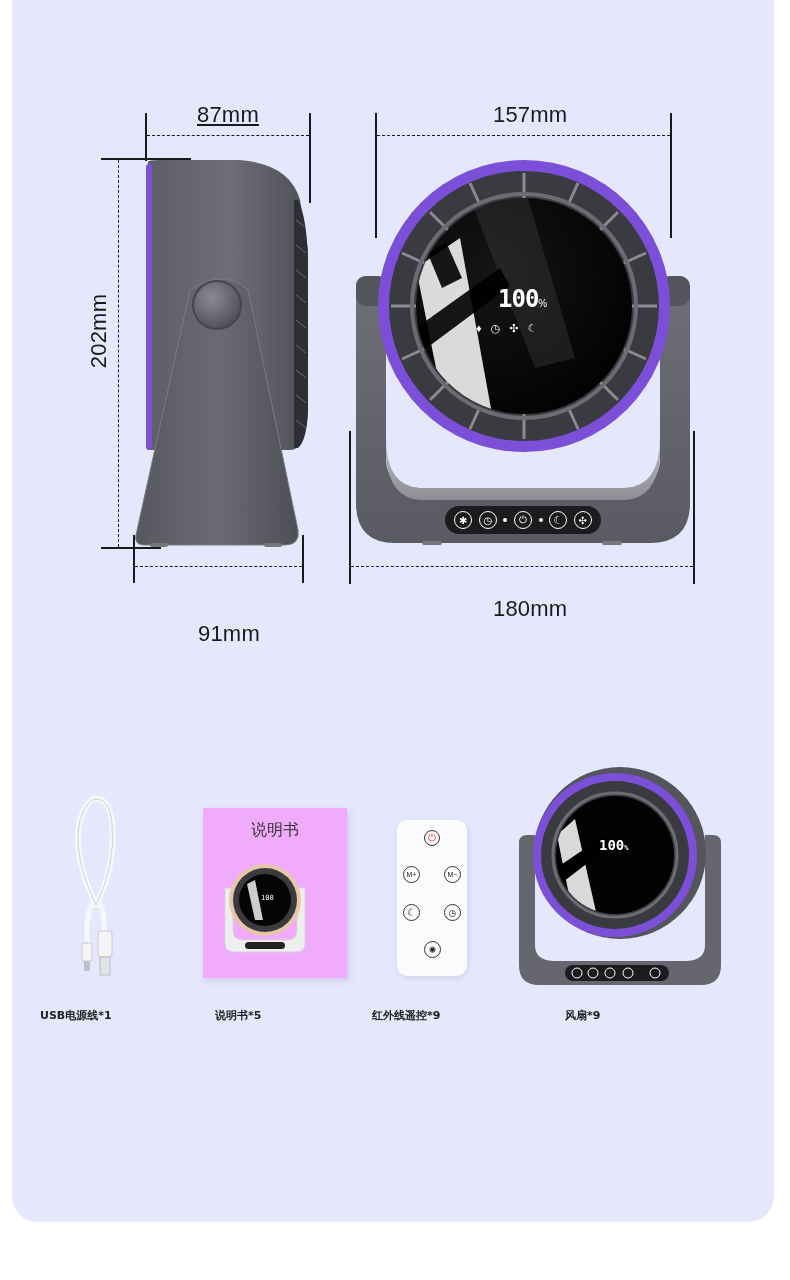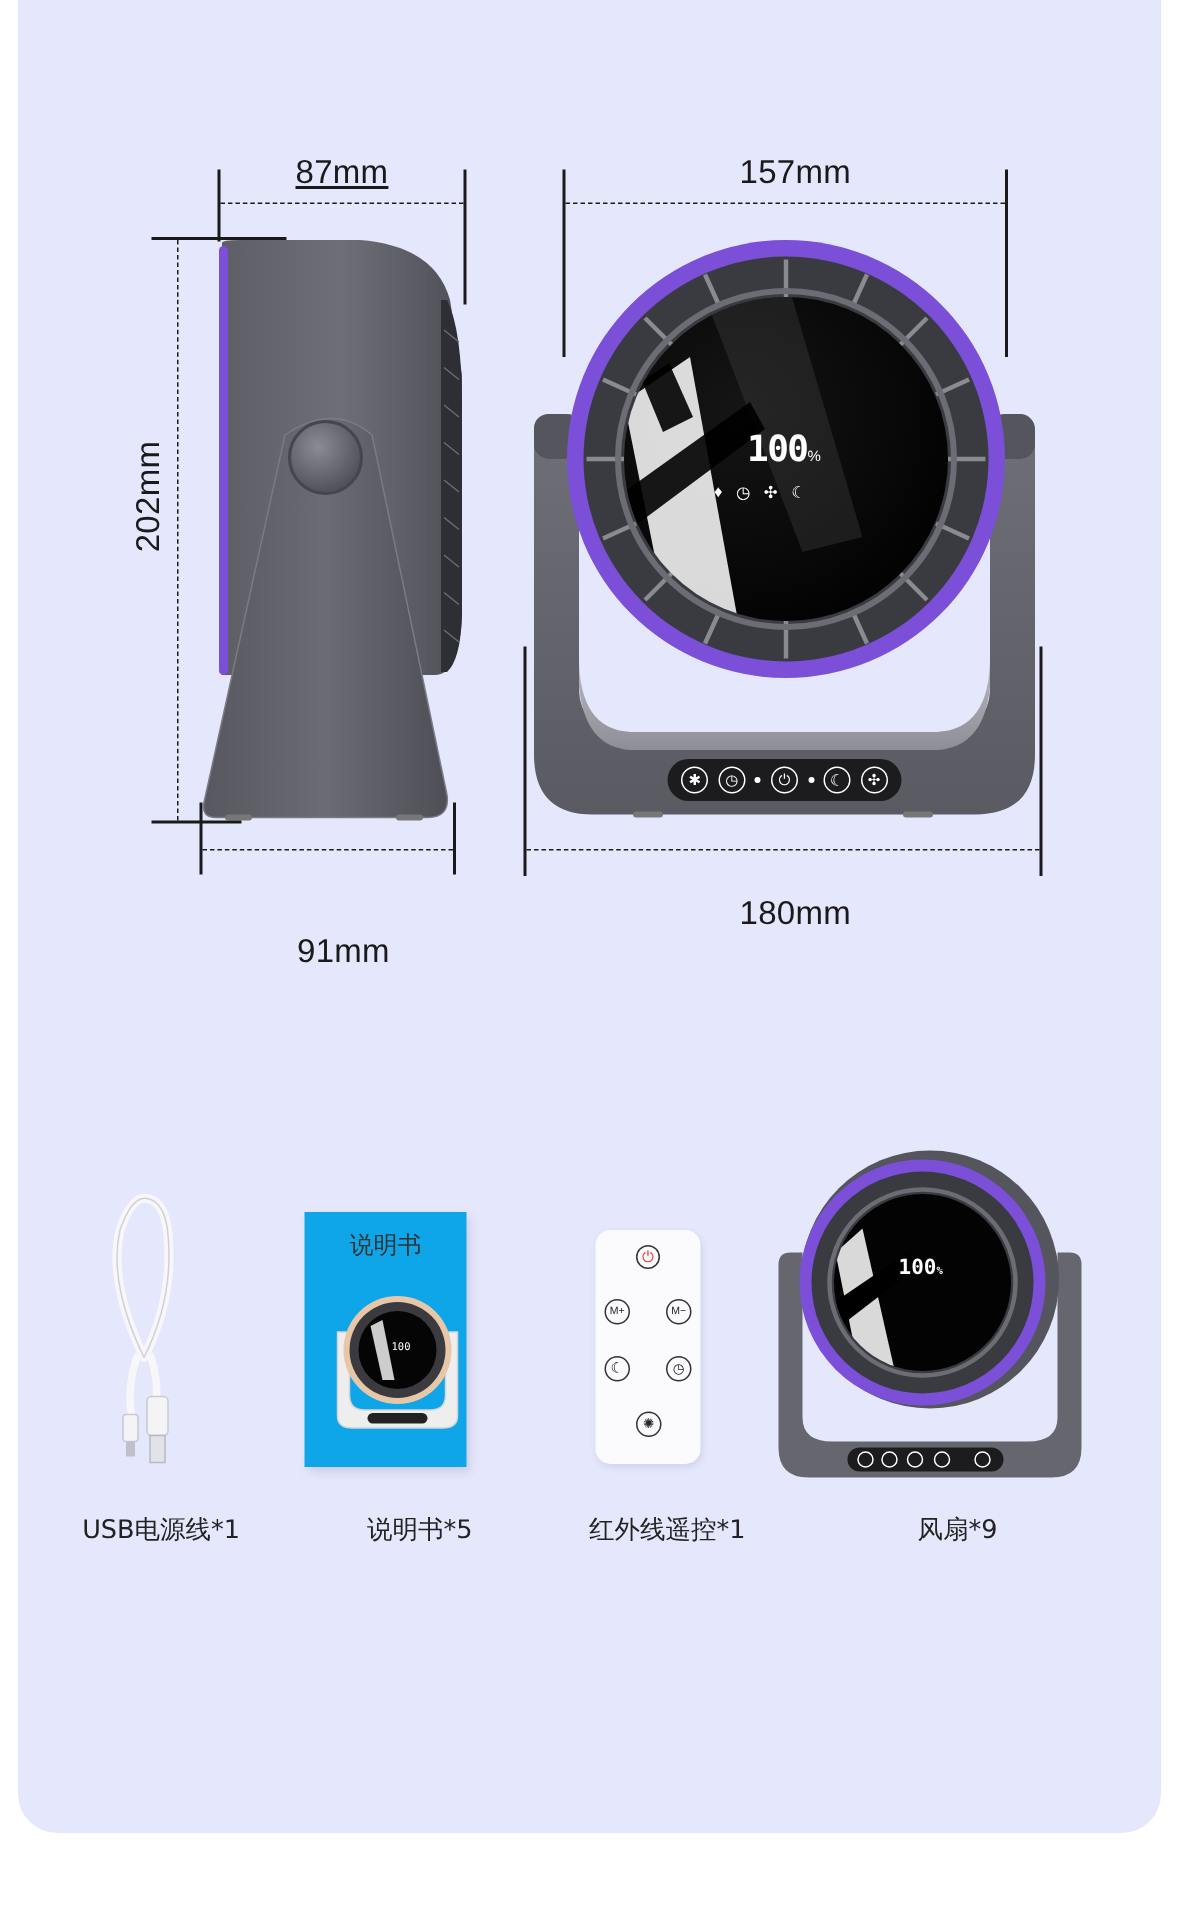--- a/index.html
+++ b/index.html
@@ -4,21 +4,21 @@
 <style>
   html,body{margin:0;padding:0;background:#ffffff;}
   body{width:790px;height:1280px;position:relative;overflow:hidden;font-family:"Liberation Sans","DejaVu Sans",sans-serif;}
   .panel{position:absolute;left:12px;top:0;width:762px;height:1222px;background:#e5e8fc;border-radius:0 0 26px 26px;}
   .abs{position:absolute;}
   .dim-label{position:absolute;font-size:22px;color:#1a1a1a;font-family:"Liberation Sans",sans-serif;letter-spacing:0.2px;}
   .vline{position:absolute;width:2px;background:#1a1a1a;}
   .hline{position:absolute;height:2px;background:#1a1a1a;}
   .dash-h{position:absolute;height:0;border-top:1.6px dashed #1a1a1a;}
   .dash-v{position:absolute;width:0;border-left:1.6px dashed #1a1a1a;}
-  .caption{position:absolute;top:1008px;font-size:17px;color:#222;text-align:right;font-family:"DejaVu Sans",sans-serif;}
+  .caption{position:absolute;top:1008px;font-size:11px;color:#222;text-align:left;font-family:"DejaVu Sans",sans-serif;font-weight:bold;}
   svg{display:block;}
 </style>
 </head>
 <body>
 
 <div class="panel"></div>
 
 <div class="abs" style="left:130px;top:150px;width:200px;height:410px;">
   <svg width="200" height="410" viewBox="0 0 200 410">
     <defs>
@@ -177,21 +177,21 @@
     <path d="M26 108 Q18 130 22 150" fill="none" stroke="#f7f7f9" stroke-width="5"></path>
     <path d="M34 108 Q40 125 38 140" fill="none" stroke="#f7f7f9" stroke-width="5"></path>
     <rect x="16" y="148" width="10" height="18" rx="2" fill="#f4f4f6" stroke="#c8c9d0"></rect>
     <rect x="18" y="166" width="6" height="10" fill="#c0c1c8"></rect>
     <rect x="32" y="136" width="14" height="26" rx="3" fill="#f4f4f6" stroke="#c8c9d0"></rect>
     <rect x="34" y="162" width="10" height="18" fill="#e2e3e8" stroke="#b8b9c0"></rect>
   </svg>
 </div>
 <div class="caption" style="left:40px;width:120px;">USB电源线*1</div>
 
-<div class="abs" style="left:203px;top:808px;width:108px;height:170px;background:#0ea5e9;box-shadow:2px 3px 6px rgba(120,120,160,0.25);">
+<div class="abs" style="left:203px;top:808px;width:144px;height:170px;background:#f0abfc;box-shadow:2px 3px 6px rgba(120,120,160,0.25);">
   <div style="position:absolute;top:12px;width:100%;text-align:center;font-size:16px;color:#333;font-family:'DejaVu Sans',sans-serif;">说明书</div>
   <svg width="124" height="170" viewBox="0 0 124 170" style="position:absolute;left:0;top:0;">
     <path d="M22 80 L30 80 L30 122 Q30 132 40 132 L84 132 Q94 132 94 122 L94 80 L102 80 L102 136 Q102 144 92 144 L32 144 Q22 144 22 136 Z" fill="#eeeeee" stroke="#d5d5d5"></path>
     <circle cx="62" cy="92" r="36" fill="#e8c7a9"></circle>
     <circle cx="62" cy="92" r="32" fill="#3a3a3f"></circle>
     <circle cx="62" cy="92" r="26" fill="#050505"></circle>
     <polygon points="44,76 52,72 60,112 52,112" fill="#fff" opacity="0.8"></polygon>
     <text x="58" y="92" fill="#fff" font-size="7" font-family="DejaVu Sans Mono">100</text>
     <rect x="42" y="134" width="40" height="7" rx="3.5" fill="#222"></rect>
   </svg>
@@ -199,21 +199,21 @@
 <div class="caption" style="left:215px;width:100px;">说明书*5</div>
 
 <div class="abs" style="left:397px;top:820px;width:70px;height:156px;background:#fbfbfd;border-radius:10px;box-shadow:1px 2px 5px rgba(120,120,160,0.2);">
   <span style="position:absolute;left:27px;top:10px;width:16px;height:16px;border:1.3px solid #333;border-radius:50%;color:#e23a2e;font-size:10px;display:flex;align-items:center;justify-content:center;box-sizing:border-box;">⏻</span>
   <span style="position:absolute;left:6px;top:46px;width:17px;height:17px;border:1.3px solid #333;border-radius:50%;color:#222;font-size:7px;display:flex;align-items:center;justify-content:center;box-sizing:border-box;">M+</span>
   <span style="position:absolute;left:47px;top:46px;width:17px;height:17px;border:1.3px solid #333;border-radius:50%;color:#222;font-size:7px;display:flex;align-items:center;justify-content:center;box-sizing:border-box;">M−</span>
   <span style="position:absolute;left:6px;top:84px;width:17px;height:17px;border:1.3px solid #333;border-radius:50%;color:#222;font-size:10px;display:flex;align-items:center;justify-content:center;box-sizing:border-box;">☾</span>
   <span style="position:absolute;left:47px;top:84px;width:17px;height:17px;border:1.3px solid #333;border-radius:50%;color:#222;font-size:9px;display:flex;align-items:center;justify-content:center;box-sizing:border-box;">◷</span>
   <span style="position:absolute;left:27px;top:121px;width:17px;height:17px;border:1.3px solid #333;border-radius:50%;color:#222;font-size:9px;display:flex;align-items:center;justify-content:center;box-sizing:border-box;">✺</span>
 </div>
-<div class="caption" style="left:372px;width:125px;">红外线遥控*1</div>
+<div class="caption" style="left:372px;width:125px;">红外线遥控*9</div>
 
 <div class="abs" style="left:515px;top:765px;width:210px;height:222px;">
   <svg width="210" height="222" viewBox="0 0 210 222">
     <path d="M4 78 Q4 70 12 70 L20 70 L20 180 Q20 196 40 196 L170 196 Q190 196 190 180 L190 70 L198 70 Q206 70 206 78 L206 200 Q206 220 186 220 L24 220 Q4 220 4 200 Z" fill="#66676e"></path>
     <circle cx="105" cy="88" r="86" fill="#55565d"></circle>
     <circle cx="100" cy="90" r="82" fill="#7b4fd8"></circle>
     <circle cx="100" cy="90" r="74" fill="#3a3b41"></circle>
     <circle cx="100" cy="90" r="62" fill="none" stroke="#6c6d74" stroke-width="3"></circle>
     <circle cx="100" cy="90" r="59" fill="#030303"></circle>
     <clipPath id="scr2">

